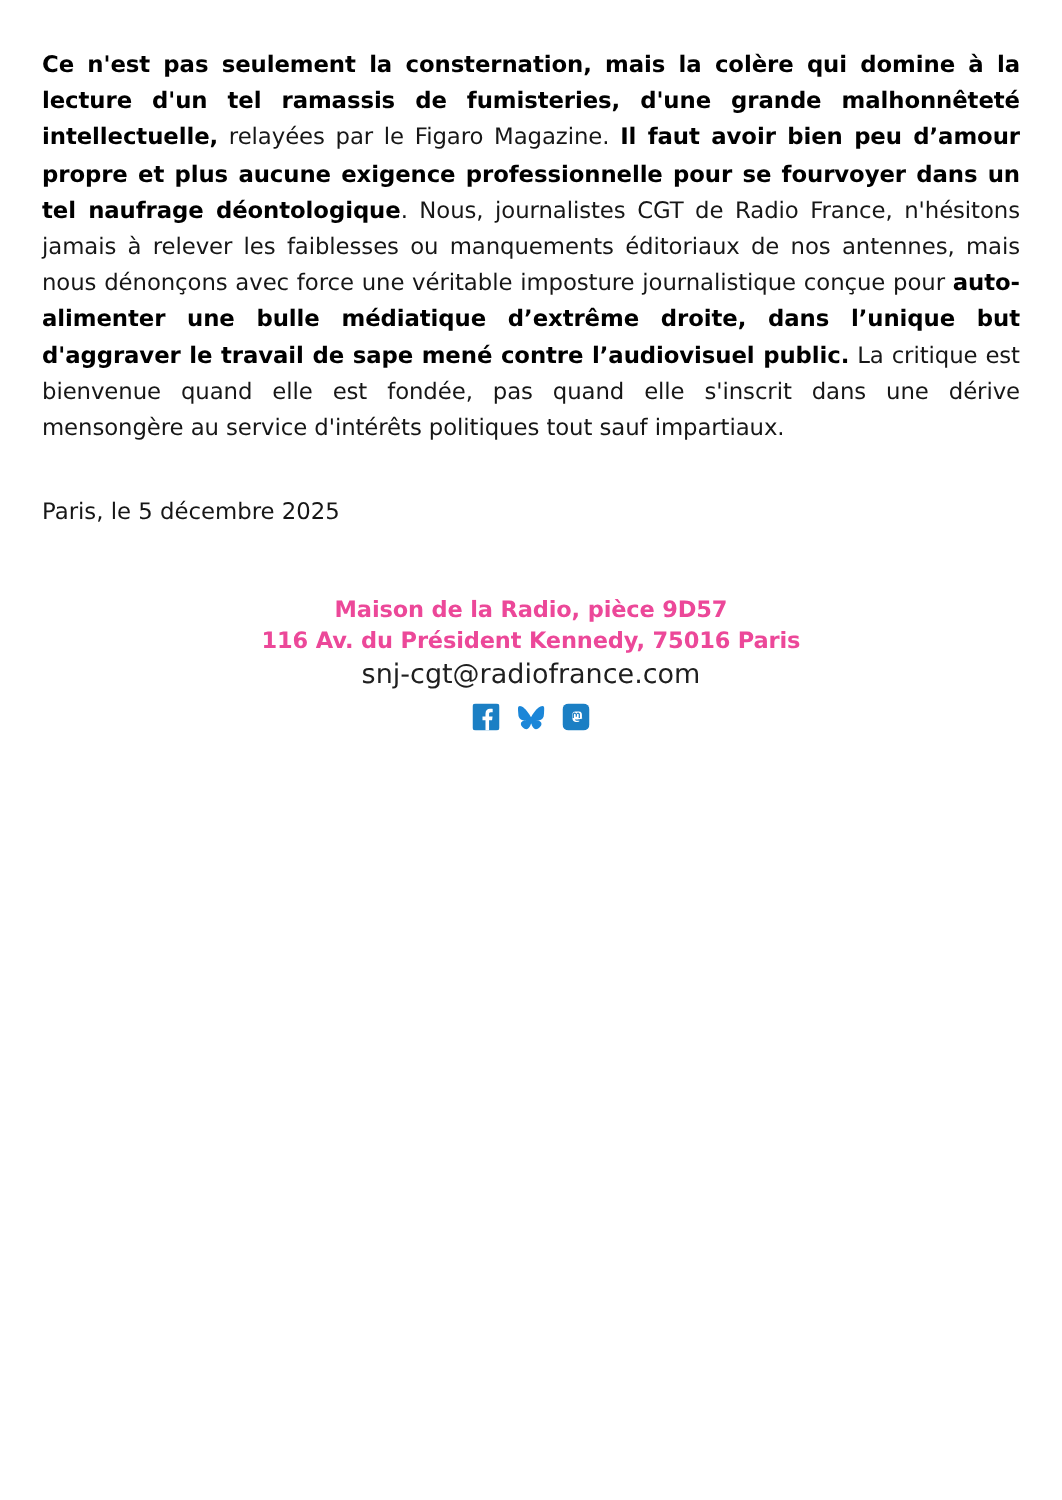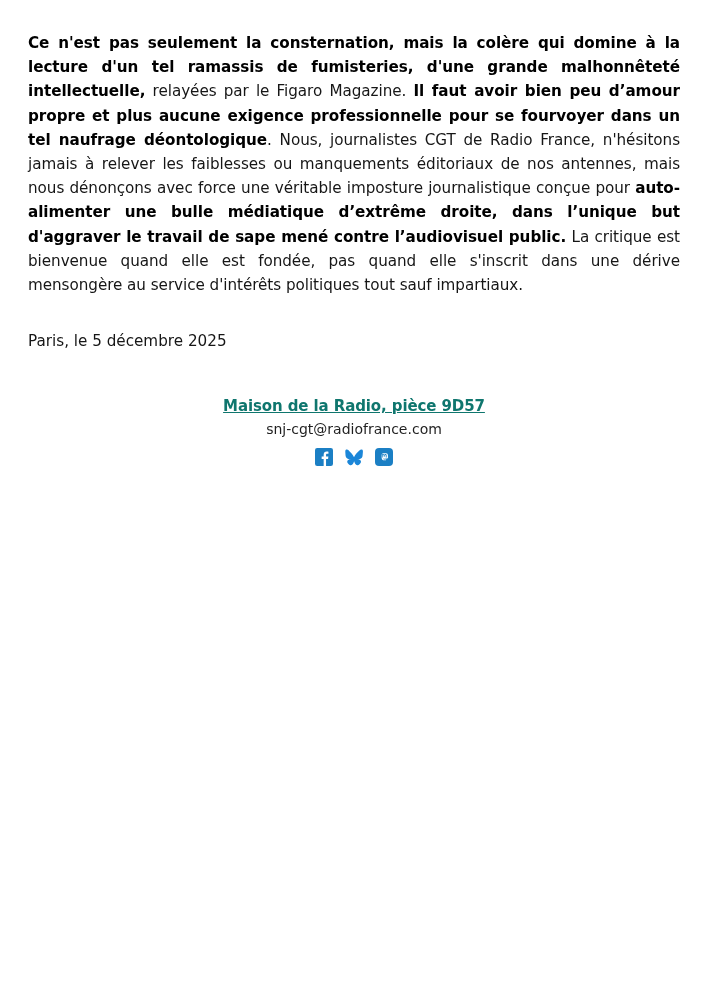--- a/index.html
+++ b/index.html
@@ -72,27 +72,26 @@
   .sign-org {
     font-size: 15px;
     font-weight: bold;
     color: #C0241F;
     line-height: 20px;
     letter-spacing: -0.1px;
   }
   .sign-addr {
     font-size: 15px;
     font-weight: bold;
-    color: #0f766e;
+    color: #ec4899;
     line-height: 21px;
     letter-spacing: -0.1px;
-    text-decoration: underline;
   }
   .sign-mail {
-    font-size: 14px;
+    font-size: 18px;
     font-weight: normal;
     color: #1f1f1f;
     line-height: 22px;
     margin-top: 1px;
   }
   .sign-follow {
     font-size: 14.2px;
     font-weight: normal;
     color: #1f1f1f;
     line-height: 21px;
@@ -125,20 +124,21 @@
   <div class="content">
     <p class="body-par"><span class="b">Ce n'est pas seulement la consternation, mais la colère qui domine à la lecture d'un tel ramassis de fumisteries, d'une grande malhonnêteté intellectuelle,</span><span> relayées par le Figaro Magazine. </span><span class="b">Il faut avoir bien peu d’amour propre et plus aucune exigence professionnelle pour se fourvoyer dans un tel naufrage déontologique</span><span>. Nous, journalistes CGT de Radio France, n'hésitons jamais à relever les faiblesses ou manquements éditoriaux de nos antennes, mais nous dénonçons avec force une véritable imposture journalistique conçue pour </span><span class="b">auto-alimenter une bulle médiatique d’extrême droite, dans l’unique but d'aggraver le travail de sape mené contre l’audiovisuel public.</span><span> La critique est bienvenue quand elle est fondée, pas quand elle s'inscrit dans une dérive mensongère au service d'intérêts politiques tout sauf impartiaux.</span></p>
   </div>
 
   <div class="date-line">
     <span>Paris, le 5 décembre 2025</span>
   </div>
 
   <div class="sign-block">
     <div class="sign-addr">Maison de la Radio, pièce 9D57</div>
+    <div class="sign-addr">116 Av. du Président Kennedy, 75016 Paris</div>
     <div class="sign-mail">snj-cgt@radiofrance.com</div>
 
     <div class="social-row">
 
       <span class="social-link">
         <svg width="18" height="18" viewBox="0 0 18 18" aria-hidden="true">
           <rect x="0" y="0" width="18" height="18" rx="2.2" ry="2.2" fill="#1B7FC4"></rect>
           <path d="M11.05 18V11.1h2.02l0.3-2.48h-2.32V7.05c0-0.72 0.19-1.2 1.18-1.2h1.22V3.64c-0.21-0.03-0.94-0.09-1.79-0.09 -1.78 0-3.0 1.14-3.0 3.24v1.83H6.66v2.48h2.0V18z" fill="#ffffff"></path>
         </svg>
       </span>

